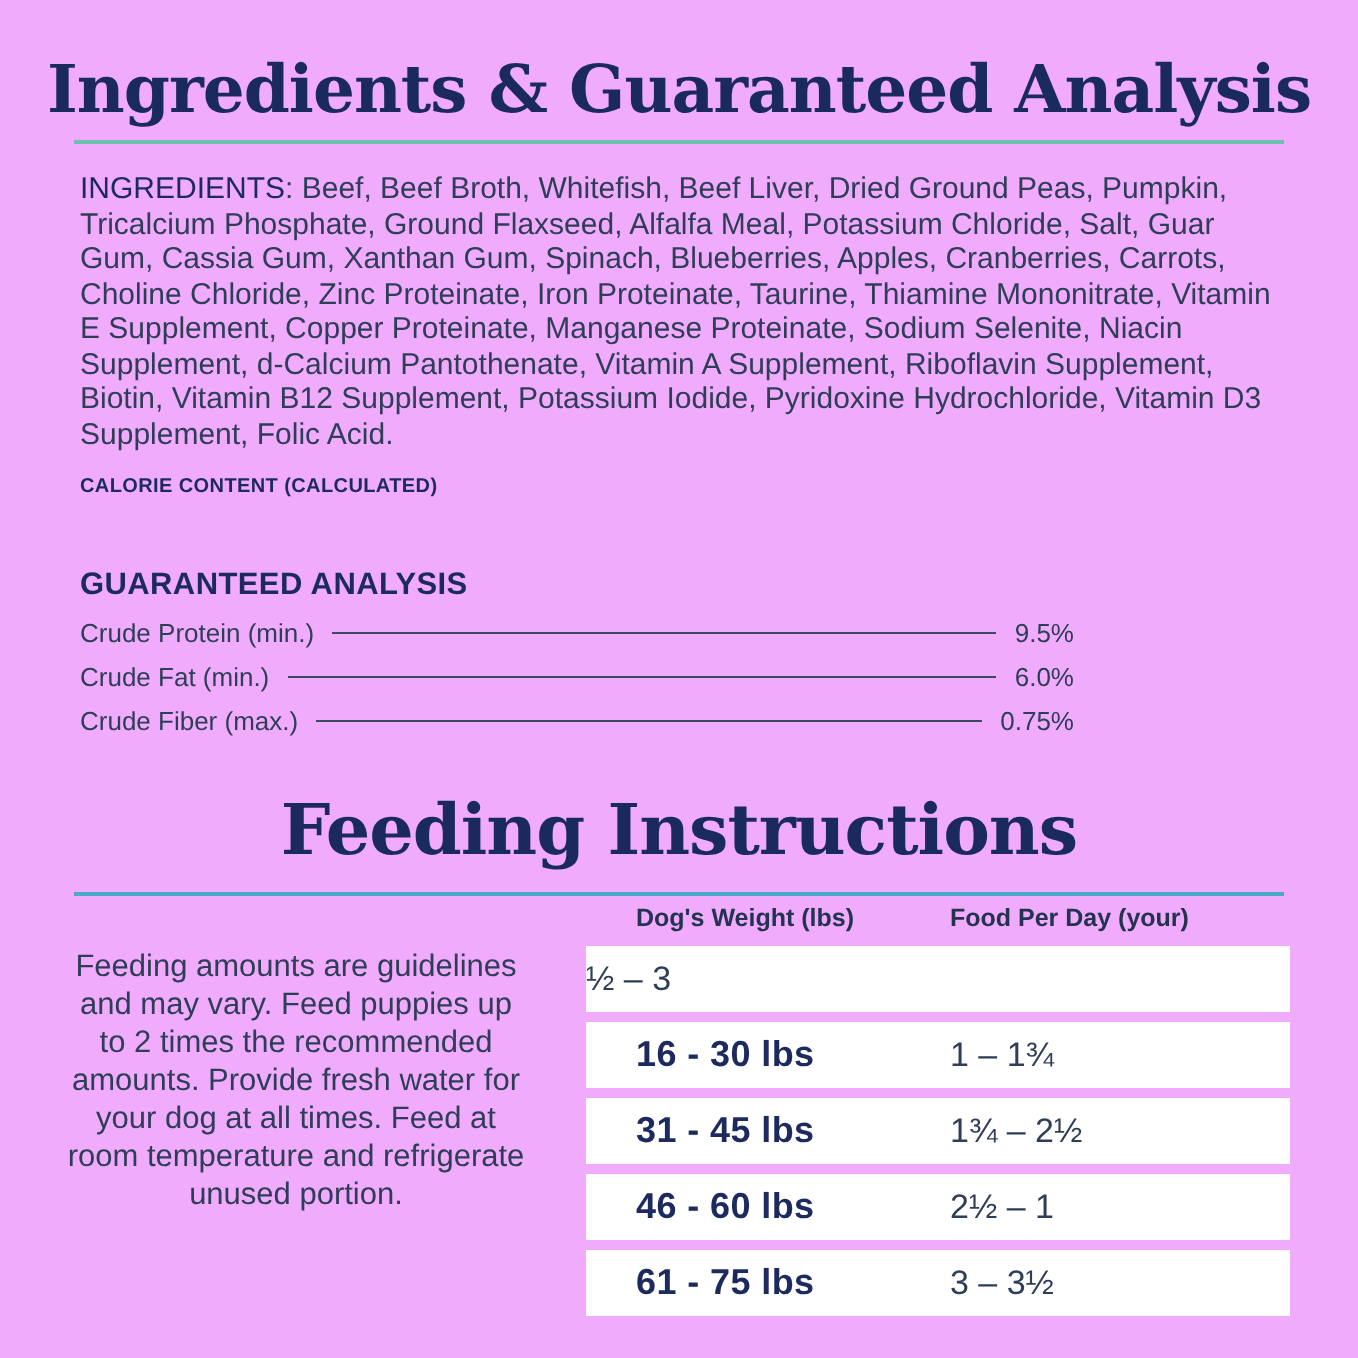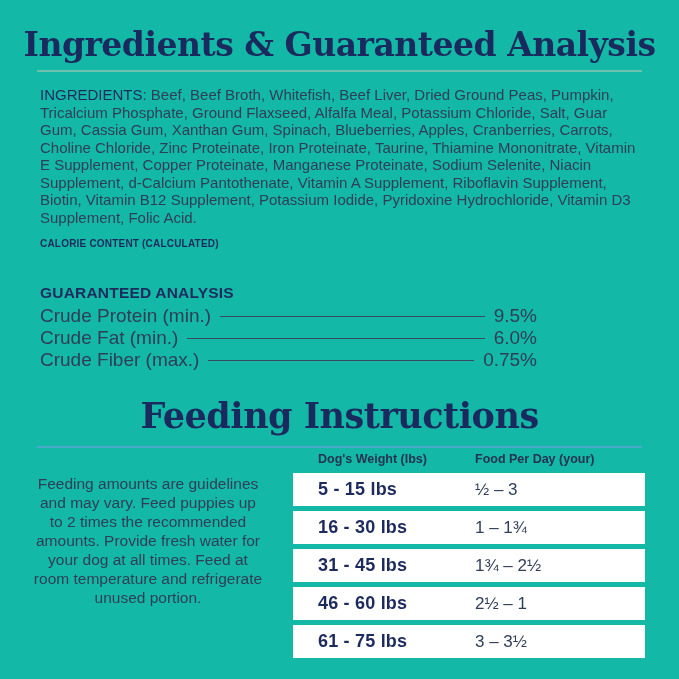--- a/index.html
+++ b/index.html
@@ -3,21 +3,21 @@
 <meta charset="utf-8">
 <style>
   html,body{margin:0;padding:0;}
   body{
     width:679px;height:679px;
     background:#dcedf2;
     font-family:"Liberation Sans",sans-serif;
     color:#2f3e57;
     overflow:hidden;
   }
-  .canvas{position:relative;width:679px;height:679px;background:#14b8a6;}
+  .canvas{position:relative;width:679px;height:679px;background:#f0abfc;}
 
   
   .big-title{
     position:absolute;left:0;right:0;
     text-align:center;
     font-family:"DejaVu Serif",serif;
     font-weight:700;
     color:#1b2a5e;
     letter-spacing:-0.5px;
     line-height:1;
@@ -49,21 +49,21 @@
   }
   #analysis-heading{
     position:absolute;left:40px;top:284px;
     font-size:15.5px;font-weight:700;color:#1c2a5e;letter-spacing:0.2px;
   }
   #analysis-rows{
     position:absolute;left:40px;top:305px;width:497px;
   }
   .ga-row{
     display:flex;align-items:center;
-    height:22px;font-size:19px;color:#2f3e57;
+    height:22px;font-size:13px;color:#2f3e57;
   }
   .ga-line{
     flex:1;height:0;border-top:1.5px solid #3a4a60;
     margin:0 9px;
   }
   .ga-label{white-space:nowrap;}
   .ga-value{white-space:nowrap;}
 
   
   #feeding-note{
@@ -141,21 +141,20 @@
 
   <div id="feeding-note">Feeding amounts are guidelines and may vary. Feed puppies up to 2 times the recommended amounts. Provide fresh water for your dog at all times. Feed at room temperature and refrigerate unused portion.</div>
 
   <div id="feeding-table">
     <div class="thead">
       <span>Dog's Weight (lbs)</span>
       <span>Food Per Day (your)</span>
     </div>
 
     <div class="trow">
-      <span class="cell-weight">5 - 15 lbs</span>
       <span class="cell-food">½ – 3</span>
     </div>
     <div class="trow">
       <span class="cell-weight">16 - 30 lbs</span>
       <span class="cell-food">1 – 1¾</span>
     </div>
     <div class="trow">
       <span class="cell-weight">31 - 45 lbs</span>
       <span class="cell-food">1¾ – 2½</span>
     </div>

